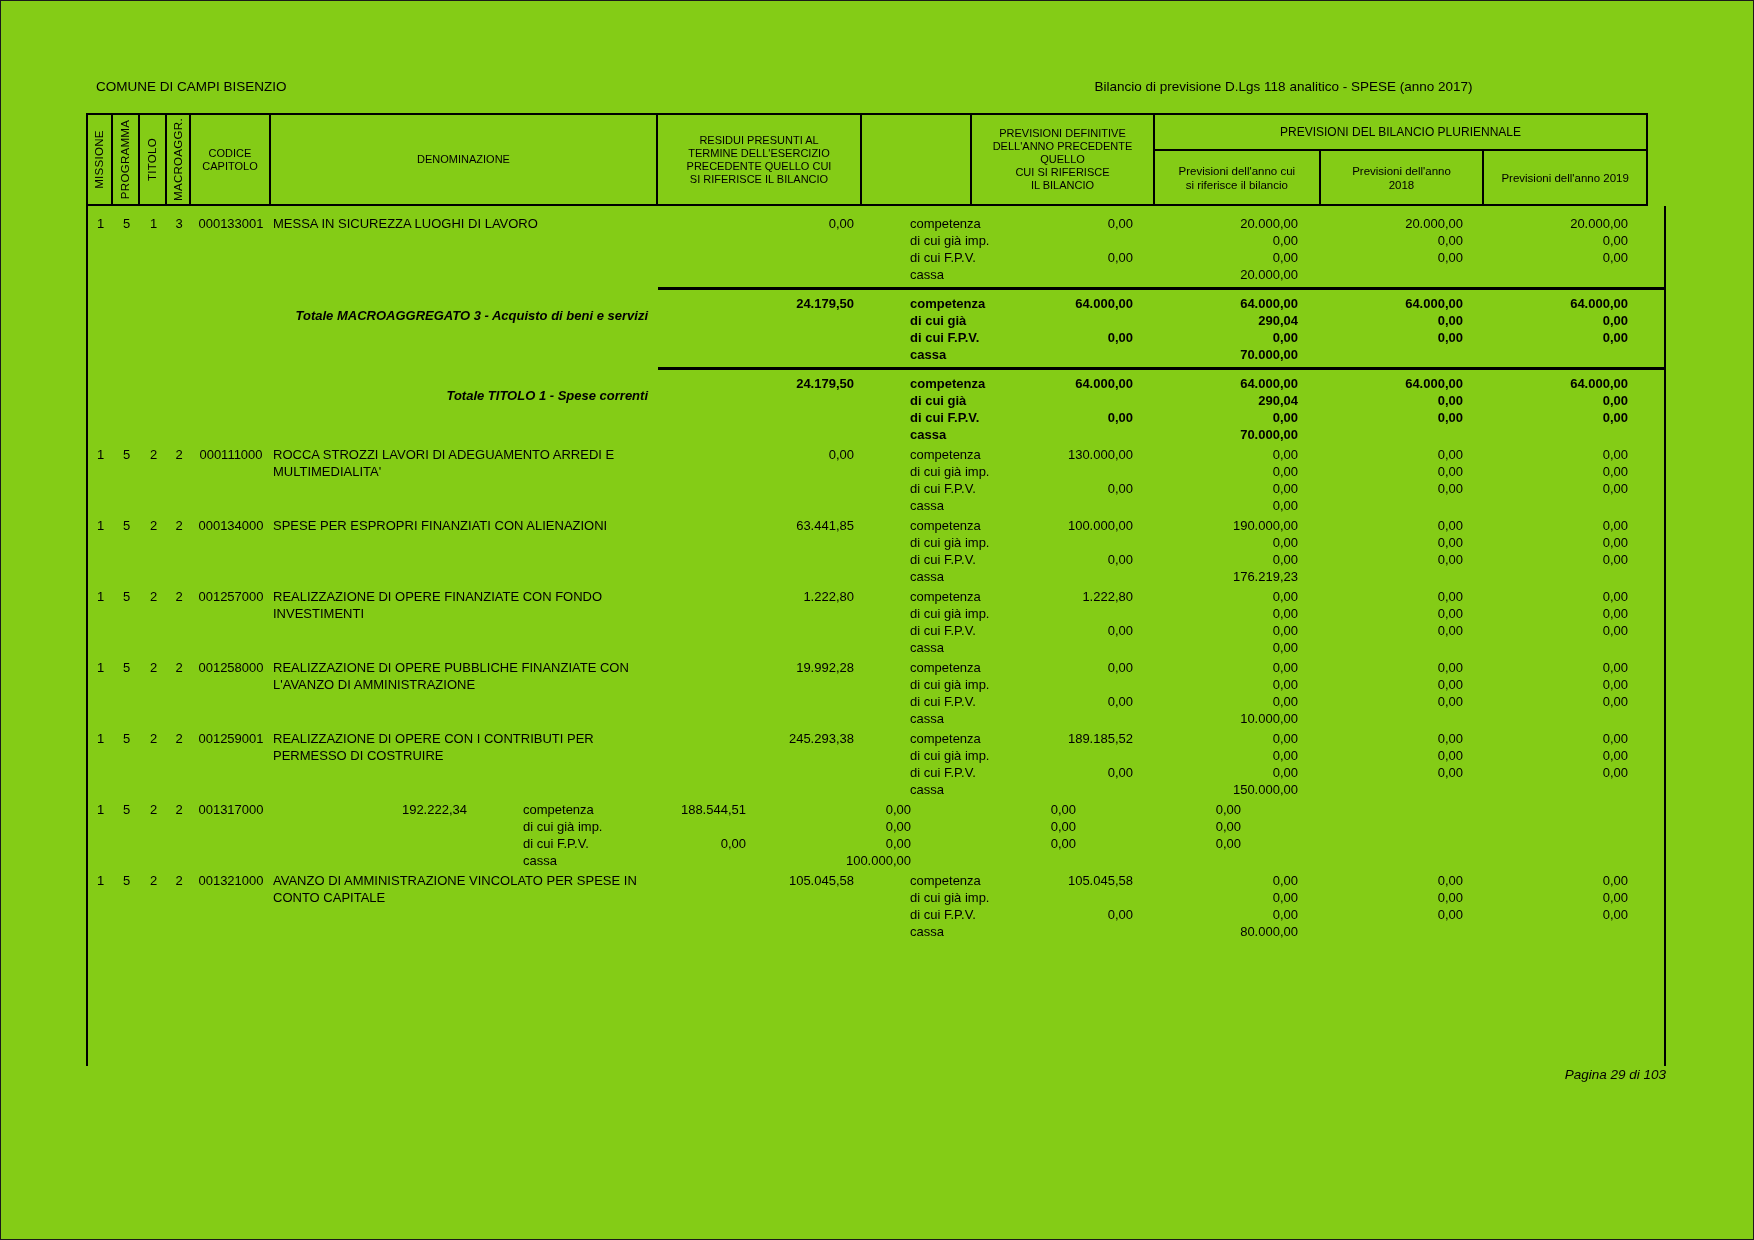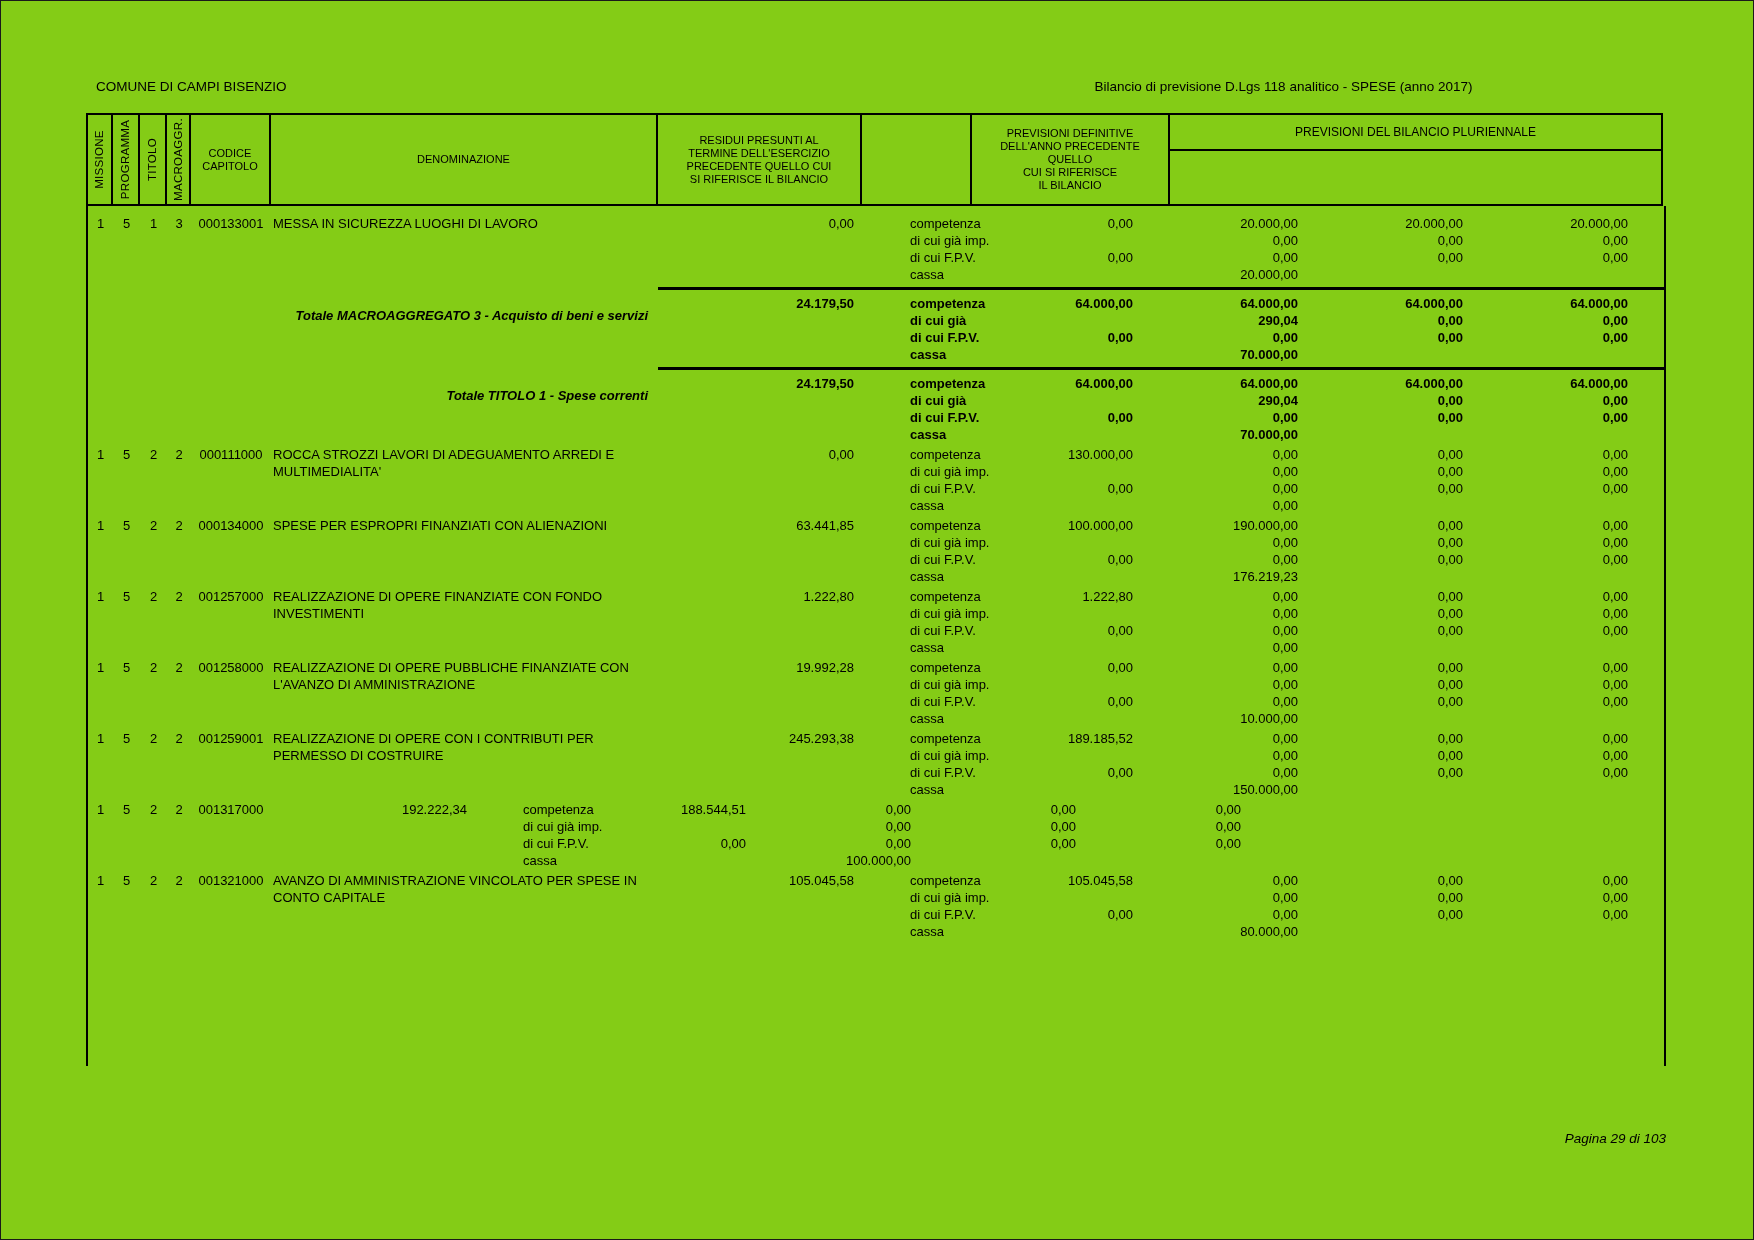--- a/index.html
+++ b/index.html
@@ -13,21 +13,21 @@
 
   
   .thead { position:absolute; left:85px; top:112px; width:1580px; height:93px; display:flex; box-sizing:border-box; }
   .hc {
     box-sizing:border-box; border:2px solid #000; border-right:none;
     display:flex; align-items:center; justify-content:center; text-align:center;
     font-size:11px; line-height:13px; white-space:pre-line; overflow:hidden;
   }
   .hc:last-child { border-right:2px solid #000; }
   .w-mis{width:25px}.w-prog{width:27px}.w-tit{width:27px}.w-mac{width:24px}
-  .w-cod{width:80px}.w-den{width:387px}.w-res{width:204px}.w-lbl{width:110px}.w-def{width:198px}
+  .w-cod{width:80px}.w-den{width:387px}.w-res{width:204px}.w-lbl{width:110px}.w-def{width:183px}
   .w-plur{width:495px; padding:0; flex-direction:column; align-items:stretch; justify-content:space-between;}
   .vtext { transform:rotate(-90deg); white-space:nowrap; font-size:11.5px; letter-spacing:.3px; }
   .plur-top { height:34px; border-bottom:2px solid #000; display:flex; align-items:center; justify-content:center; font-size:12px; }
   .plur-bottom { flex:1; display:flex; }
   .plur-sub { box-sizing:border-box; width:165px; display:flex; align-items:center; justify-content:center; text-align:center; font-size:11.5px; line-height:14px; white-space:pre-line; }
   .plur-sub + .plur-sub { border-left:2px solid #000; }
 
   
   .tbody {
     position:absolute; left:85px; top:205px; width:1580px; height:860px;
@@ -47,21 +47,21 @@
   .sl-val { box-sizing:border-box; width:165px; text-align:right; padding-right:40px; }
 
   .totale { font-weight:bold; margin-top:12px; }
   .totale .tot-lbl { width:570px; text-align:right; padding-right:10px; font-style:italic; box-sizing:border-box;margin-top:12px; }
   .topline { position:absolute; left:570px; right:0; top:-8px; height:3px; background:#000; }
 
   .section { display:flex; font-weight:bold; font-style:italic; margin:16px 0 5px 0; min-height:34px; line-height:16px; }
   .sec-left { width:173px; padding-left:8px; white-space:pre-line; box-sizing:border-box; }
   .sec-right { white-space:pre-line; }
 
-  .footer { position:absolute; top:1130px; left:1265px; width:400px; text-align:right; font-size:13.5px; font-style:italic; }
+  .footer { position:absolute; top:1066px; left:1265px; width:400px; text-align:right; font-size:13.5px; font-style:italic; }
 </style>
 </head>
 <body>
 
 <div class="page">
 
   <div class="comune">COMUNE DI CAMPI BISENZIO</div>
   <div class="doctitle">Bilancio di previsione D.Lgs 118 analitico - SPESE (anno 2017)</div>
 
   <div class="thead">
@@ -77,20 +77,27 @@
 PRECEDENTE QUELLO CUI
 SI RIFERISCE IL BILANCIO</div>
     <div class="hc w-lbl"></div>
     <div class="hc w-def">PREVISIONI DEFINITIVE
 DELL'ANNO PRECEDENTE
 QUELLO
 CUI SI RIFERISCE
 IL BILANCIO</div>
     <div class="hc w-plur">
       <div class="plur-top">PREVISIONI DEL BILANCIO PLURIENNALE</div>
+      <div class="plur-bottom">
+        <div class="plur-sub">Previsioni dell'anno cui
+si riferisce il bilancio</div>
+        <div class="plur-sub">Previsioni dell'anno
+2018</div>
+        <div class="plur-sub">Previsioni dell'anno 2019</div>
+      </div>
     </div>
   </div>
 
   <div class="tbody">
       <div class="block">
         <div class="c b-mis">1</div>
         <div class="c b-prog">5</div>
         <div class="c b-tit">1</div>
         <div class="c b-mac">3</div>
         <div class="c b-cod">000133001</div>

